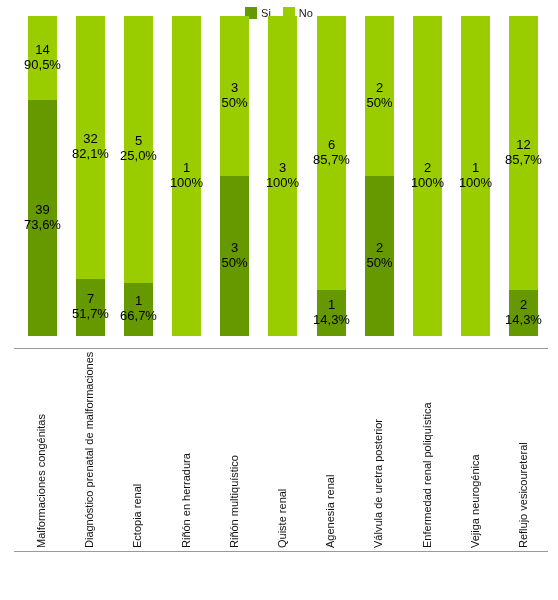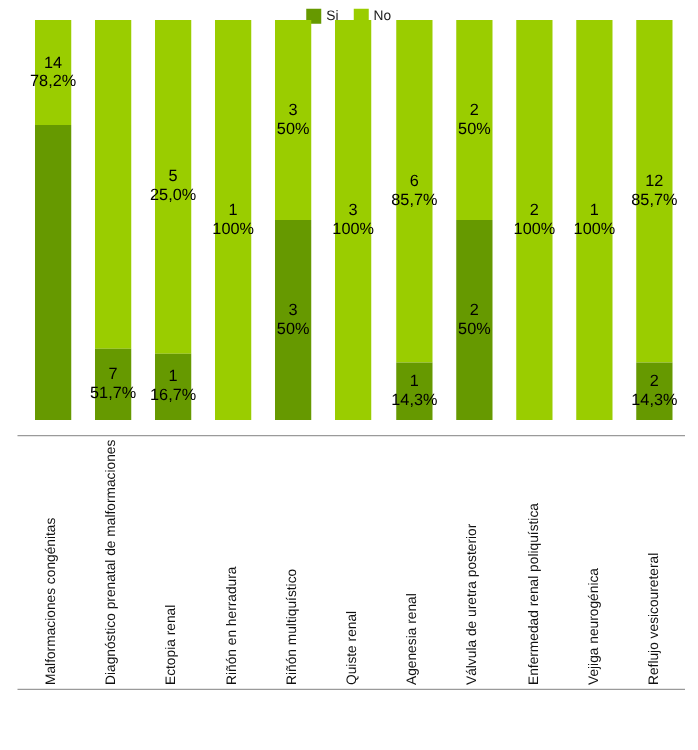--- a/index.html
+++ b/index.html
@@ -143,45 +143,53 @@
 
   <div class="plot" id="plot-host">
       <div class="bar-group" style="left: 28px; width: 29px;">
         <div class="bar-stack">
           <div class="seg seg-no" style="height: 84.48px; background: rgb(154, 205, 0);"></div>
           <div class="seg seg-si" style="height: 235.52px; background: rgb(102, 153, 0);"></div>
         </div>
       </div>
       <div class="seg-label" style="left: 4px; width: 77px; top: 26px;">
         <span class="num">14</span>
-        <span class="pct">78,2%</span>
+        <span class="pct">90,5%</span>
+      </div>
+      <div class="seg-label" style="left: 4px; width: 77px; top: 186px;">
+        <span class="num">39</span>
+        <span class="pct">73,6%</span>
       </div>
       <div class="bar-group" style="left: 76px; width: 29px;">
         <div class="bar-stack">
           <div class="seg seg-no" style="height: 262.72px; background: rgb(154, 205, 0);"></div>
           <div class="seg seg-si" style="height: 57.28px; background: rgb(102, 153, 0);"></div>
         </div>
+      </div>
+      <div class="seg-label" style="left: 52px; width: 77px; top: 115px;">
+        <span class="num">32</span>
+        <span class="pct">82,1%</span>
       </div>
       <div class="seg-label" style="left: 52px; width: 77px; top: 275px;">
         <span class="num">7</span>
         <span class="pct">51,7%</span>
       </div>
       <div class="bar-group" style="left: 124px; width: 29px;">
         <div class="bar-stack">
           <div class="seg seg-no" style="height: 266.56px; background: rgb(154, 205, 0);"></div>
           <div class="seg seg-si" style="height: 53.44px; background: rgb(102, 153, 0);"></div>
         </div>
       </div>
       <div class="seg-label" style="left: 100px; width: 77px; top: 117px;">
         <span class="num">5</span>
         <span class="pct">25,0%</span>
       </div>
       <div class="seg-label" style="left: 100px; width: 77px; top: 277px;">
         <span class="num">1</span>
-        <span class="pct">16,7%</span>
+        <span class="pct">66,7%</span>
       </div>
       <div class="bar-group" style="left: 172px; width: 29px;">
         <div class="bar-stack">
           <div class="seg seg-no" style="height: 320px; background: rgb(154, 205, 0);"></div>
         </div>
       </div>
       <div class="seg-label" style="left: 148px; width: 77px; top: 144px;">
         <span class="num">1</span>
         <span class="pct">100%</span>
       </div>

